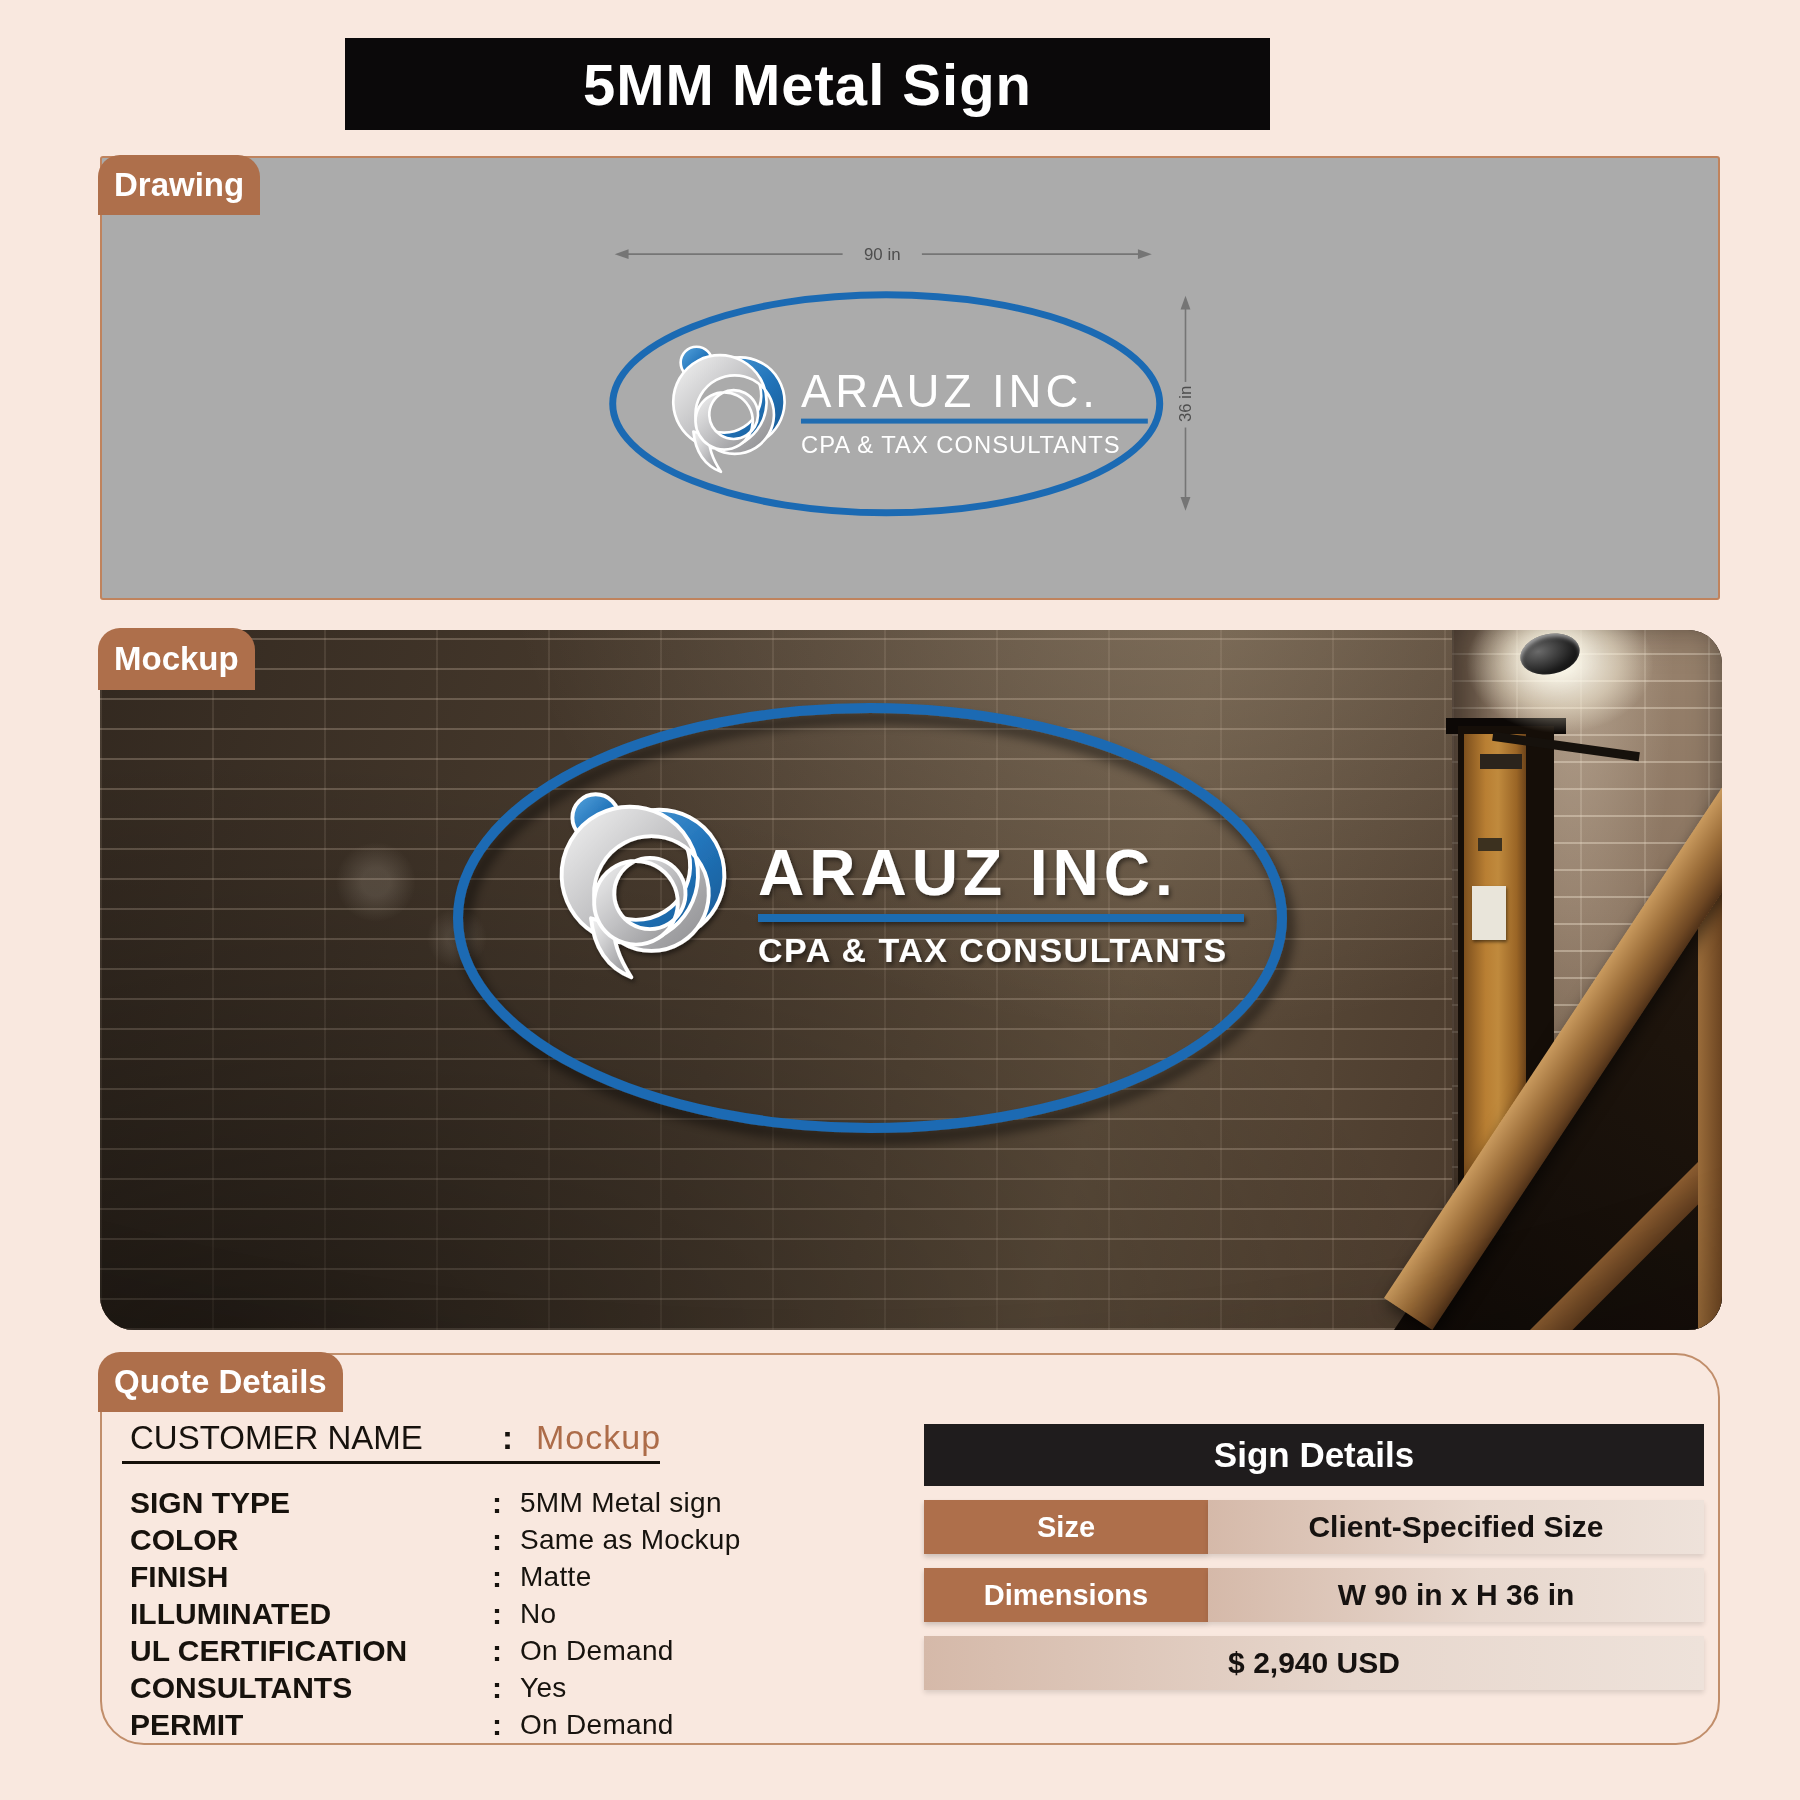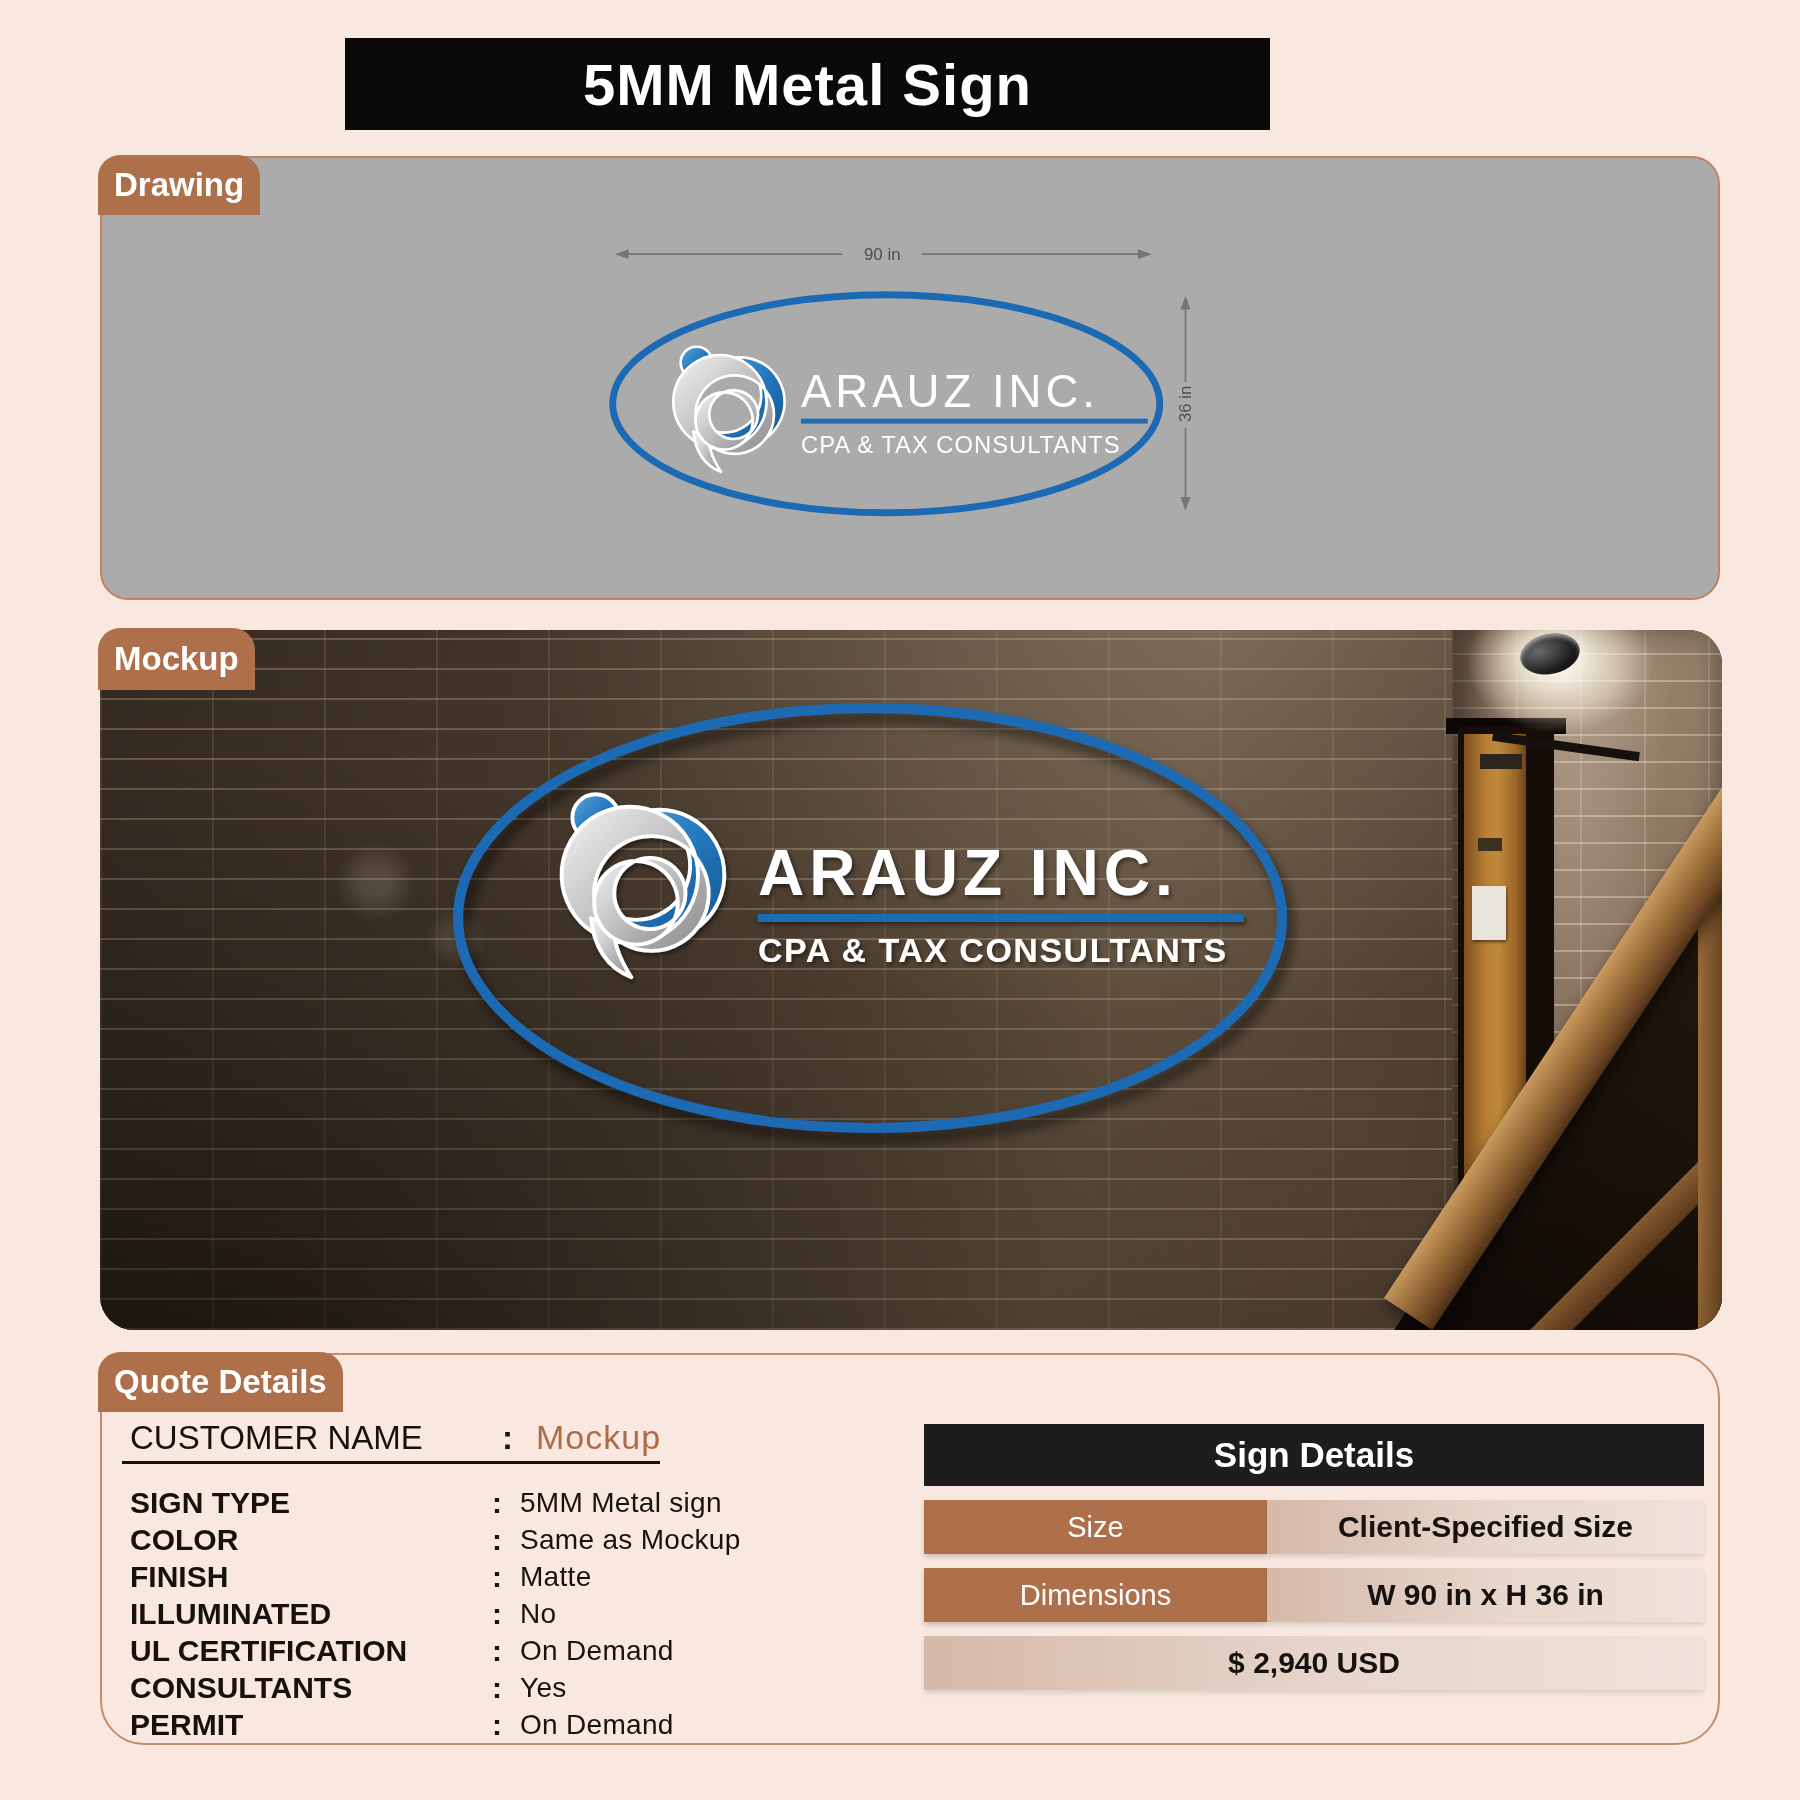--- a/index.html
+++ b/index.html
@@ -13,21 +13,21 @@
 
   
   .tab{position:absolute;background:#ae6f4b;color:#fff;font-weight:700;font-size:33px;
     display:flex;align-items:center;padding:0 16px;border-radius:22px 22px 0 0;z-index:6;}
   .tab-drawing{left:98px;top:155px;height:60px;}
   .tab-mockup{left:98px;top:628px;height:62px;}
   .tab-quote{left:98px;top:1352px;height:60px;}
 
   
   .drawing-panel{position:absolute;left:100px;top:156px;width:1620px;height:444px;
-    background:#ababab;border:2px solid #c0835d;border-radius:28px;box-sizing:border-box;z-index:1;padding-left:36px;}
+    background:#ababab;border:2px solid #c0835d;border-radius:3px;box-sizing:border-box;z-index:1;padding-left:36px;}
   .drawing-svg{position:absolute;left:0;top:0;width:100%;height:100%;}
 
   
   .photo{position:absolute;left:100px;top:630px;width:1622px;height:700px;border-radius:34px;
     overflow:hidden;background:#3c2f25;z-index:1;}
   .photo *{position:absolute;}
   .wall-left{left:0;top:0;width:1622px;height:700px;
     background:
       radial-gradient(circle at 17% 36%, rgba(225,213,196,0.16) 0 14px, rgba(225,213,196,0) 40px),
       radial-gradient(circle at 22% 44%, rgba(225,213,196,0.12) 0 10px, rgba(225,213,196,0) 30px),
@@ -81,21 +81,21 @@
   .field-row{display:grid;grid-template-columns:362px 28px auto;height:37px;align-items:center;}
   .field-row .lbl{font-size:30px;font-weight:700;color:#17120d;}
   .field-row .colon{font-size:30px;font-weight:700;color:#17120d;}
   .field-row .val{font-size:28px;font-weight:400;color:#17130e;letter-spacing:0.3px;}
 
   .sd-table{position:absolute;left:924px;top:1424px;width:780px;z-index:2;}
   .sd-header{height:62px;background:#1f1c1d;display:flex;align-items:center;justify-content:center;}
   .sd-header span{color:#fff;font-size:35px;font-weight:700;}
   .sd-row{display:flex;height:54px;margin-top:14px;}
   .sd-row:first-of-type{margin-top:18px;}
-  .sd-label{width:343px;background:#ae6f4b;color:#fff;font-size:29px;font-weight:400;
+  .sd-label{width:284px;background:#ae6f4b;color:#fff;font-size:29px;font-weight:700;
     display:flex;align-items:center;justify-content:center;box-shadow:0 3px 5px rgba(0,0,0,.18);}
   .sd-value{flex:1;background:linear-gradient(90deg,#d5b9a9,#e7d7cd 55%,#eee2da);color:#161210;
     font-size:30px;font-weight:700;display:flex;align-items:center;justify-content:center;
     box-shadow:0 3px 5px rgba(0,0,0,.12);}
 
   .dim-text{font-size:17px;fill:#4e4e4e;font-family:"Liberation Sans",sans-serif;}
   .dim-line{stroke:#757575;stroke-width:1.6;}
   .dim-arrow{fill:#757575;}
   .logo-main{fill:#ffffff;font-family:"Liberation Sans",sans-serif;}
   .logo-sub{fill:#ffffff;font-family:"Liberation Sans",sans-serif;}

